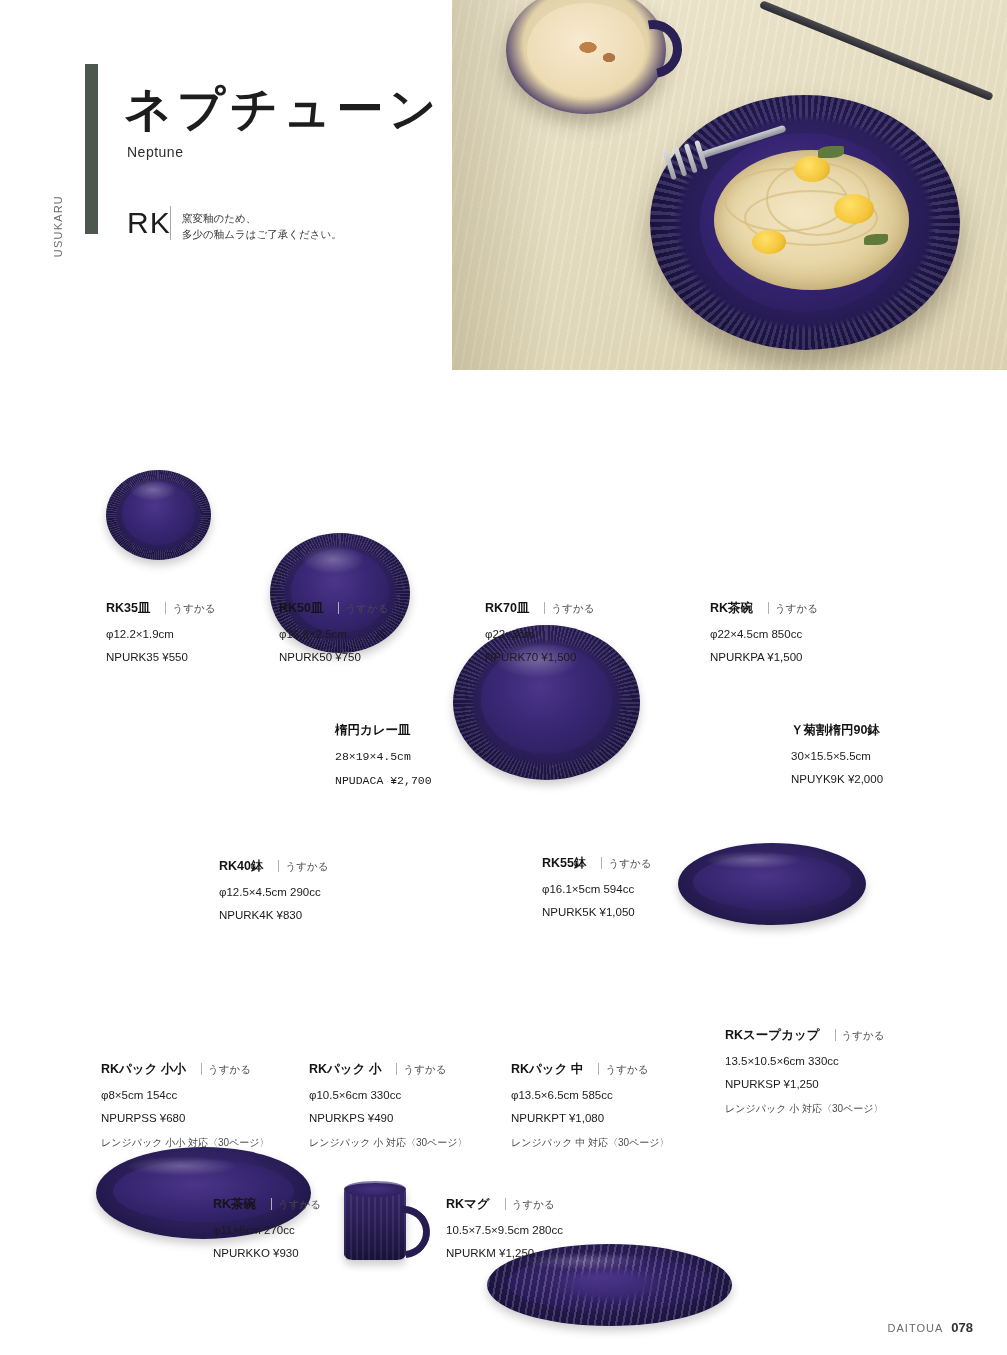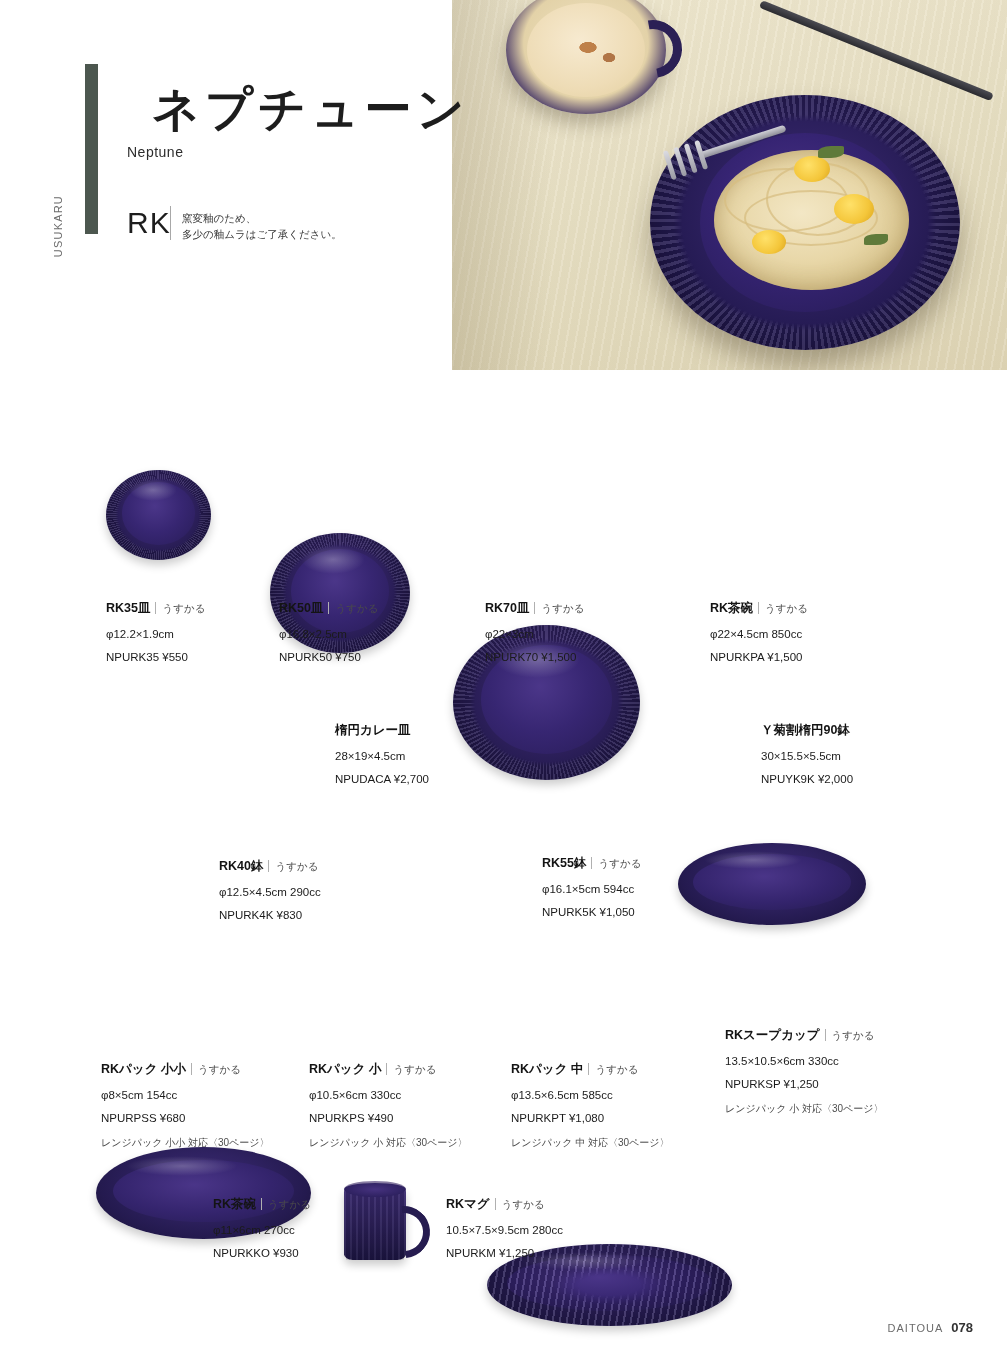--- a/index.html
+++ b/index.html
@@ -166,21 +166,20 @@
     writing-mode: vertical-rl;
     transform: rotate(180deg);
   }
   .title-jp {
     position: absolute;
     left: 124px; top: 78px;
     font-size: 47px;
     font-weight: bold;
     letter-spacing: 5px;
     color: #1d1d1d;
-    margin-left: 28px;
   }
   .title-en {
     position: absolute;
     left: 127px; top: 144px;
     font-size: 14px;
     color: #2c2c2c;
     letter-spacing: .5px;
   }
   .code-rk {
     position: absolute;
@@ -209,21 +208,21 @@
     font-size: 12.5px;
     font-weight: bold;
     color: #141414;
     white-space: nowrap;
   }
   .cap-title .tag {
     font-weight: normal;
     font-size: 10.5px;
     color: #4a4a4a;
     border-left: 1px solid #b0b0b0;
-    margin-left: 5px;
+    margin-left: 15px;
     padding-left: 6px;
   }
   .cap-line {
     font-size: 11.5px;
     color: #1b1b1b;
     margin-top: 11px;
     white-space: nowrap;
   }
   .cap-sub {
     font-size: 10px;
@@ -426,27 +425,27 @@
 
 <div class="obj oval" style="left:96px; top:700px; width:215px; height:92px;">
   <div class="well"></div>
     <div class="glint"></div>
 </div>
 <div class="obj oval fan" style="left:487px; top:705px; width:245px; height:82px;">
   <div class="well"></div>
     <div class="glint"></div>
 </div>
 
-<div class="caption" style="left:335px; top:722px;">
+<div class="caption" style="left:335px; top:722px;font-family:Liberation Mono, monospace;">
   <div class="cap-title">楕円カレー皿</div>
   <div class="cap-line">28×19×4.5cm</div>
   <div class="cap-line">NPUDACA  ¥2,700</div>
 </div>
 
-<div class="caption" style="left:761px; top:722px;">
+<div class="caption" style="left:791px; top:722px;">
   <div class="cap-title">Ｙ菊割楕円90鉢</div>
   <div class="cap-line">30×15.5×5.5cm</div>
   <div class="cap-line">NPUYK9K  ¥2,000</div>
 </div>
 
 <div class="caption" style="left:219px; top:858px;">
   <div class="cap-title">
     <span>RK40鉢</span><span class="tag">うすかる</span>
   </div>
   <div class="cap-line">φ12.5×4.5cm 290cc</div>

